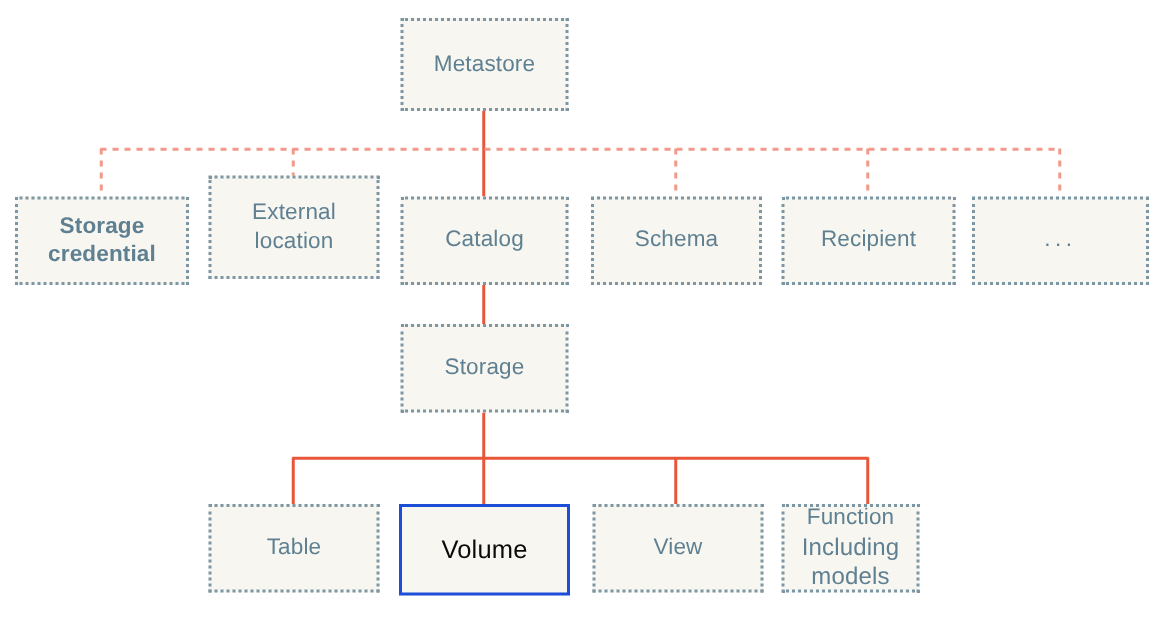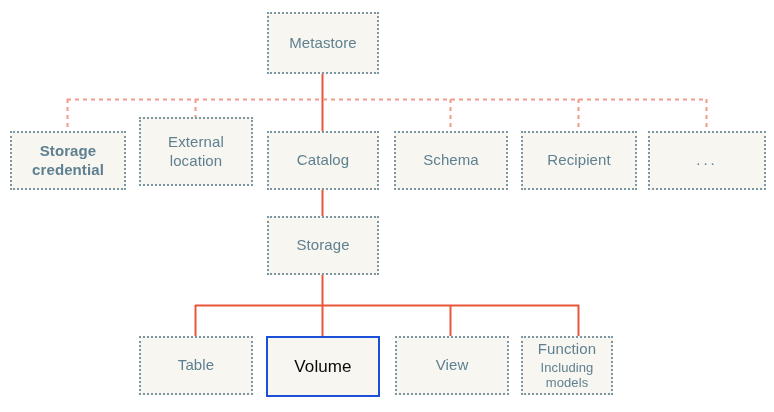--- a/index.html
+++ b/index.html
@@ -51,21 +51,21 @@
     letter-spacing: 0.1px;
   }
 
   .node .node-label {
     display: block;
     white-space: pre-line;
   }
 
   .node .node-sublabel {
     display: block;
-    font-size: 13px;
+    font-size: 16px;
     line-height: 1.2;
     margin-top: 1px;
     white-space: pre-line;
   }
 
   
   .node.emphasis {
     border: 2px solid #1d4ed8;
     color: #0a0a0a;
     font-size: 17px;

